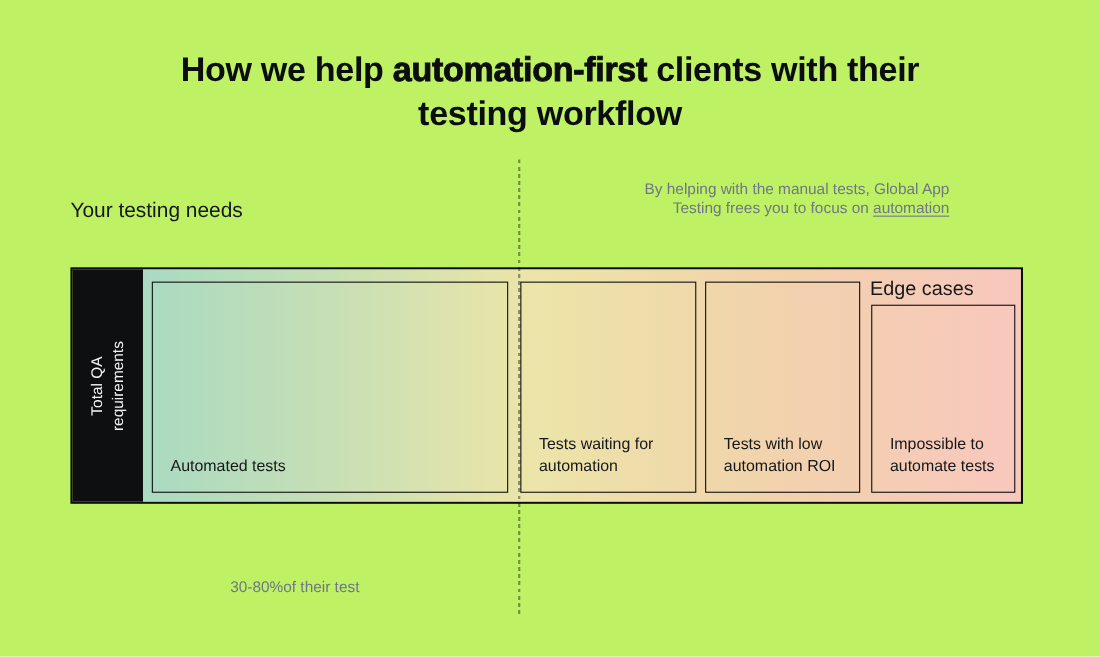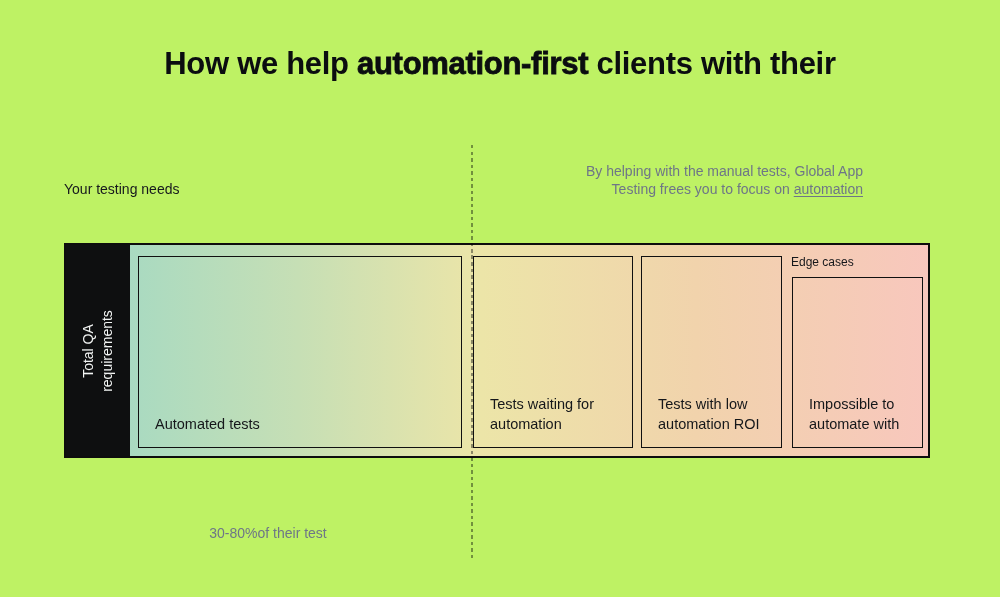--- a/index.html
+++ b/index.html
@@ -32,21 +32,21 @@
   .title .xbold {
     font-weight: 900;
     -webkit-text-stroke: 0.8px #0b0d10;
   }
 
   
   .left-label {
     position: absolute;
     left: 64px;
     top: 181px;
-    font-size: 14px;
+    font-size: 19px;
     color: #16181d;
   }
 
   
   .right-note {
     position: absolute;
     left: 543px;
     top: 163px;
     width: 320px;
     text-align: right;
@@ -137,32 +137,33 @@
     color: #15171a;
   }
   .seg-1 { left: 8px;   top: 11px; width: 324px; height: 192px; }
   .seg-2 { left: 343px; top: 11px; width: 160px; height: 192px; }
   .seg-3 { left: 511px; top: 11px; width: 141px; height: 192px; }
   .seg-4 { left: 662px; top: 32px; width: 131px; height: 171px; }
   .edge-group-label {
     position: absolute;
     left: 661px;
     top: 7px;
-    font-size: 12px;
+    font-size: 18px;
     line-height: 20px;
     color: #15171a;
   }
 </style>
 </head>
 <body>
 
 <div class="stage">
 
   <h1 class="title">
     <span>How we help </span><span class="xbold">automation-first</span><span> clients with their</span><br>
+    <span>testing workflow</span>
   </h1>
 
   <div class="left-label">Your testing needs</div>
 
   <div class="right-note">
     <span>By helping with the manual tests, Global App</span><br>
     <span>Testing frees you to focus on </span><span class="underlined">automation</span>
   </div>
 
   <div class="band">
@@ -177,21 +178,21 @@
         <div class="seg-label">Tests waiting for automation</div>
       </div>
       <div class="seg-box seg-1">
         <div class="seg-label">Automated tests</div>
       </div>
       <div class="seg-box seg-3">
         <div class="seg-label">Tests with low automation ROI</div>
       </div>
       <div class="edge-group-label">Edge cases</div>
       <div class="seg-box seg-4">
-        <div class="seg-label">Impossible to automate with</div>
+        <div class="seg-label">Impossible to automate tests</div>
       </div>
     </div>
   </div>
 
   <div class="divider"></div>
 
   <div class="bottom-note">
     <br>
     <span>30-80%of their test</span>
   </div>

